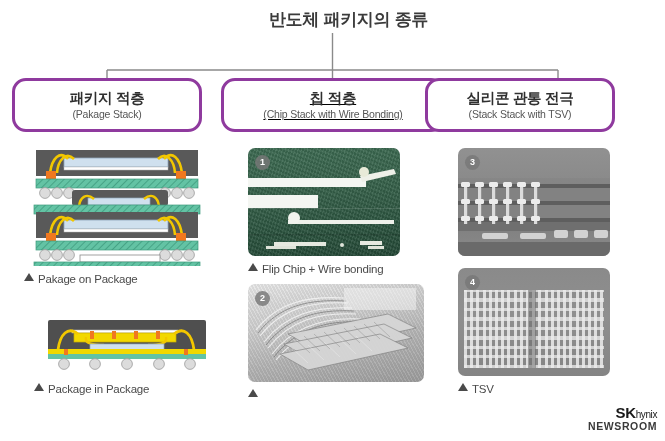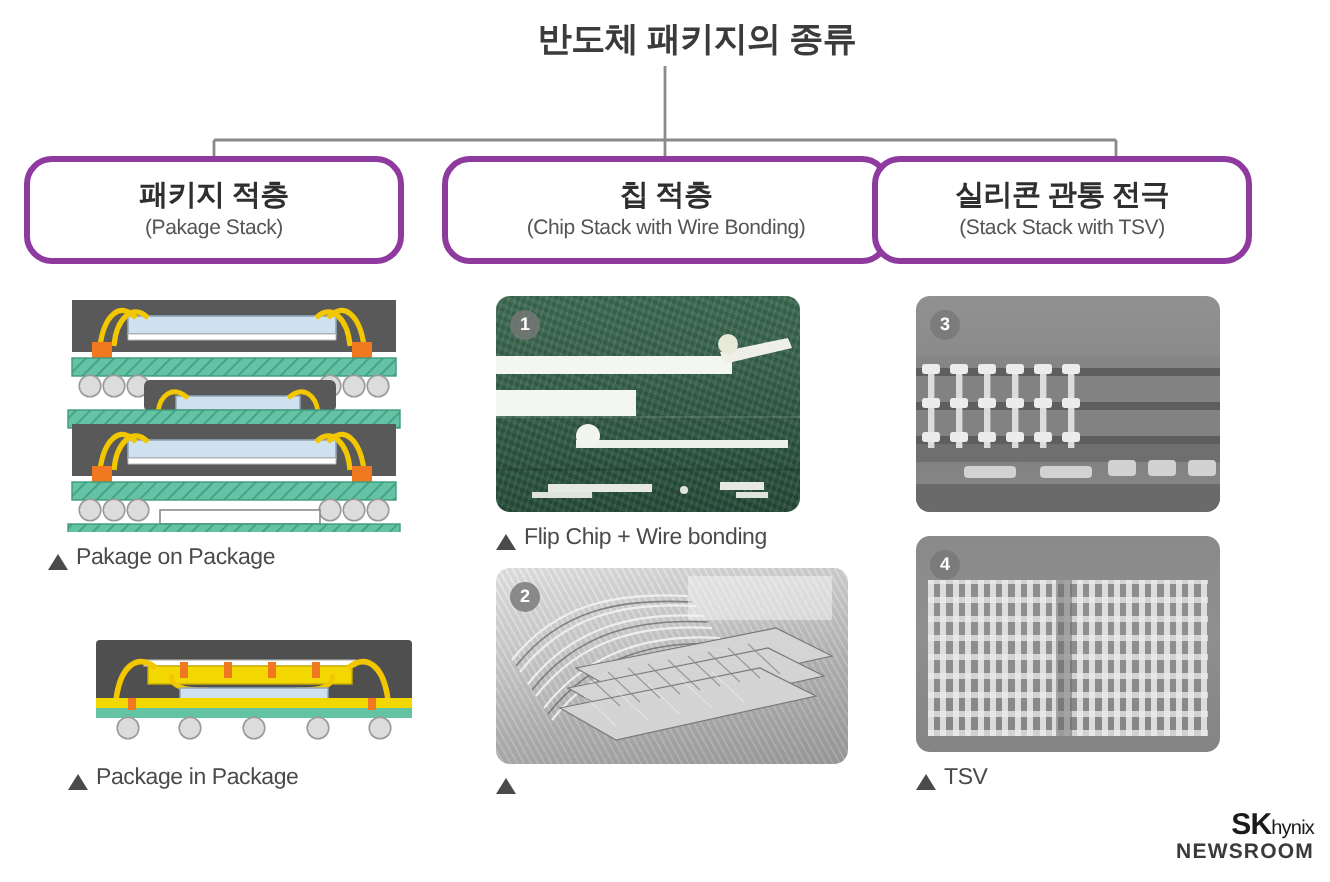--- a/index.html
+++ b/index.html
@@ -49,22 +49,22 @@
     height: 54px;
     border: 3px solid #8f3a9e;
     border-radius: 14px;
     background: #ffffff;
     display: flex;
     flex-direction: column;
     align-items: center;
     justify-content: center;
   }
   #cat-box-0 { left: 12px;  width: 190px; }
-  #cat-box-1 { left: 221px; width: 224px; }
-  #cat-box-2 { left: 436px; width: 190px; }
+  #cat-box-1 { left: 221px; width: 224px; text-decoration: underline; }
+  #cat-box-2 { left: 425px; width: 190px; }
 
   .cat-ko {
     font-size: 14.5px;
     font-weight: bold;
     color: #2f2f2f;
     letter-spacing: -0.3px;
     line-height: 1.15;
   }
   .cat-en {
     font-size: 10.5px;
@@ -78,21 +78,21 @@
   .figure {
     position: absolute;
   }
   .fig-img {
     position: relative;
     overflow: hidden;
     border-radius: 7px;
   }
   .caption {
     display: flex;
-    align-items: flex-end;
+    align-items: flex-start;
     gap: 4px;
     font-size: 11.5px;
     color: #4a4a4a;
     letter-spacing: -0.2px;
     margin-top: 7px;
     white-space: nowrap;
   }
   .caption .tri {
     width: 0; height: 0;
     border-left: 5px solid transparent;

